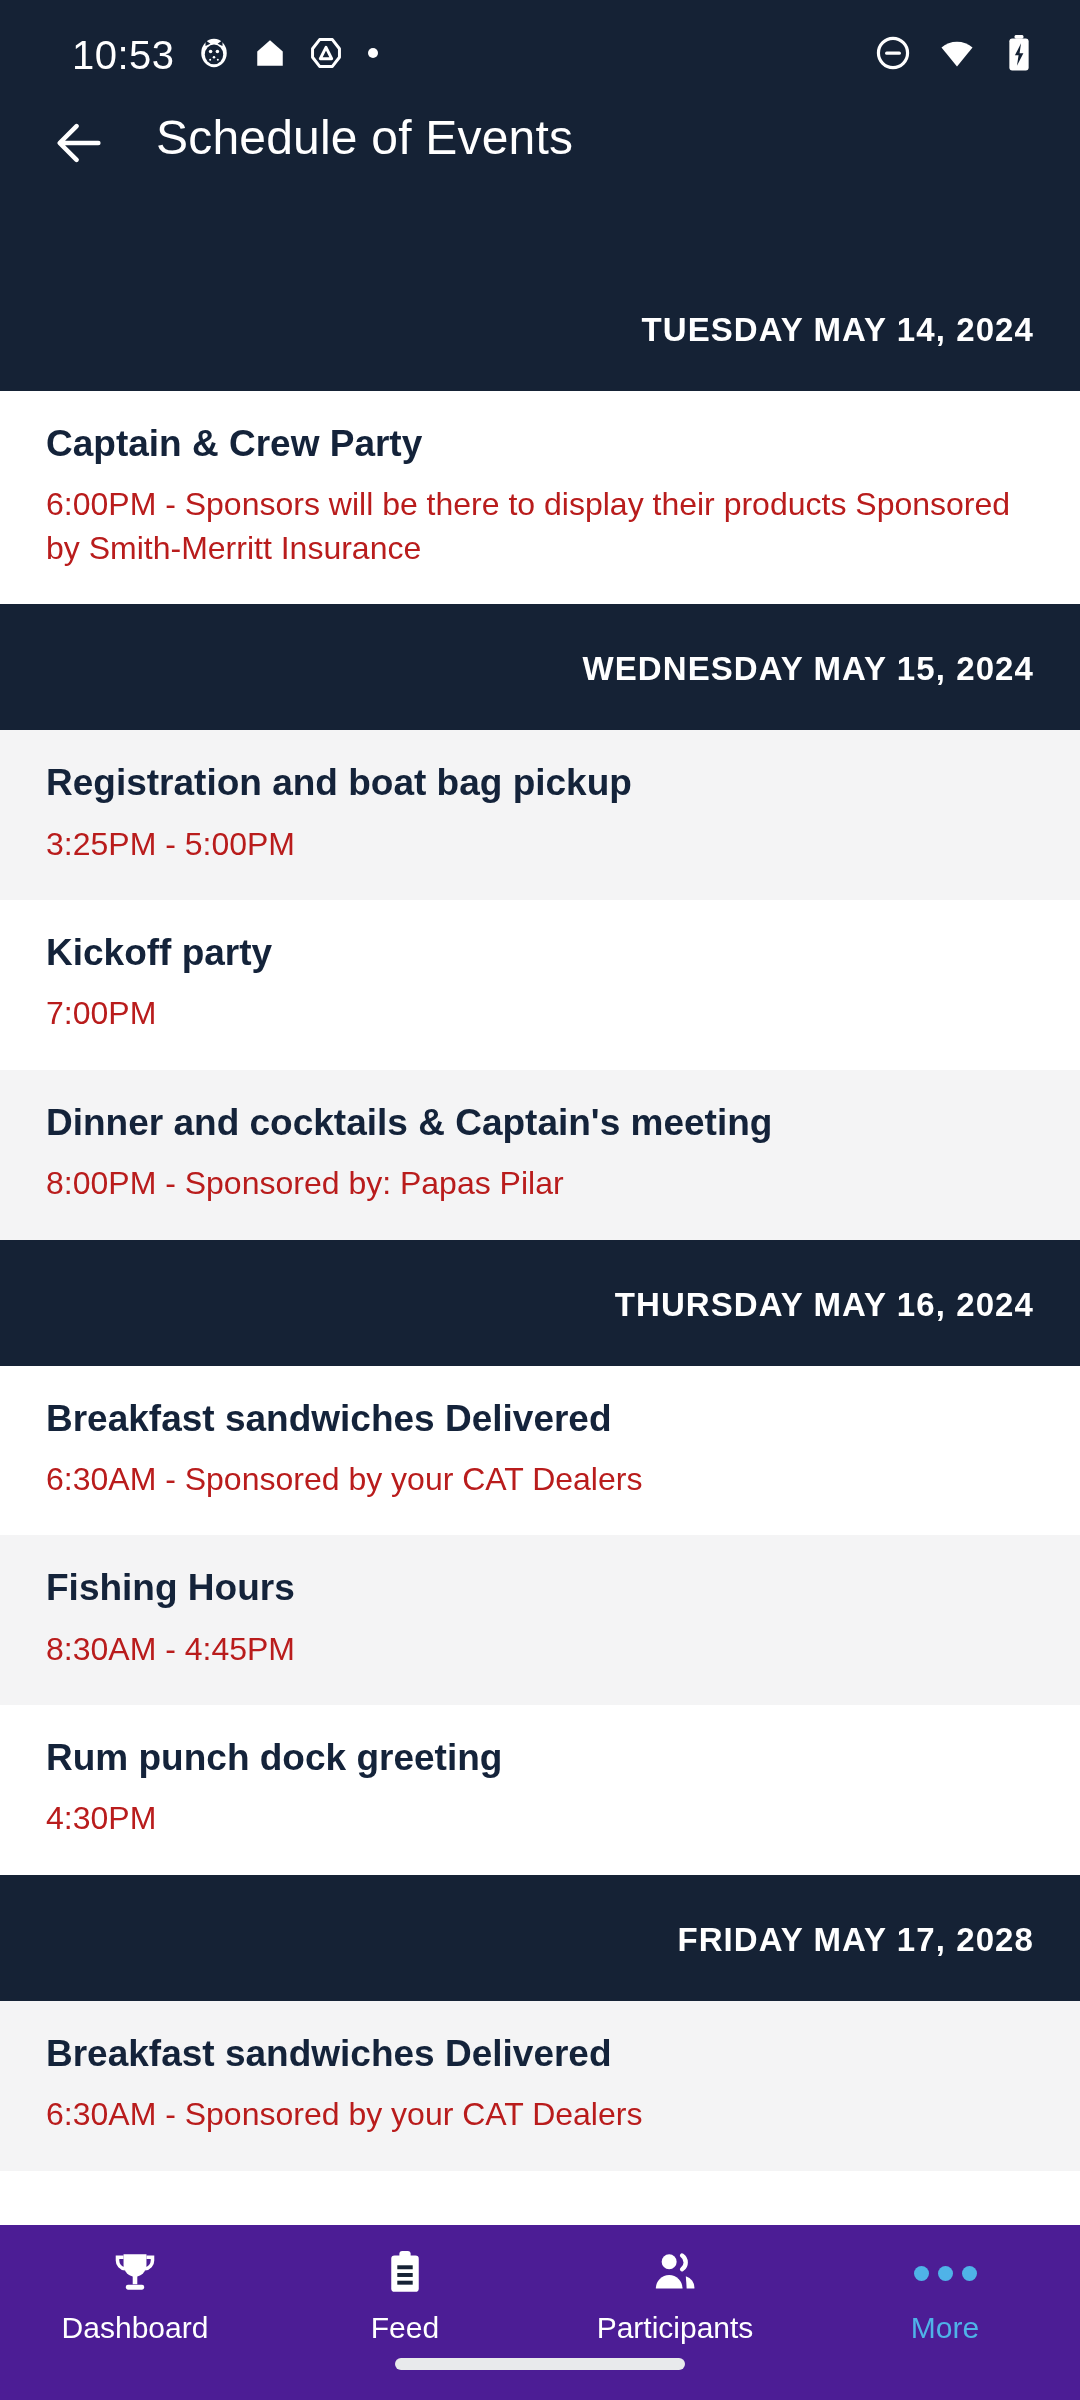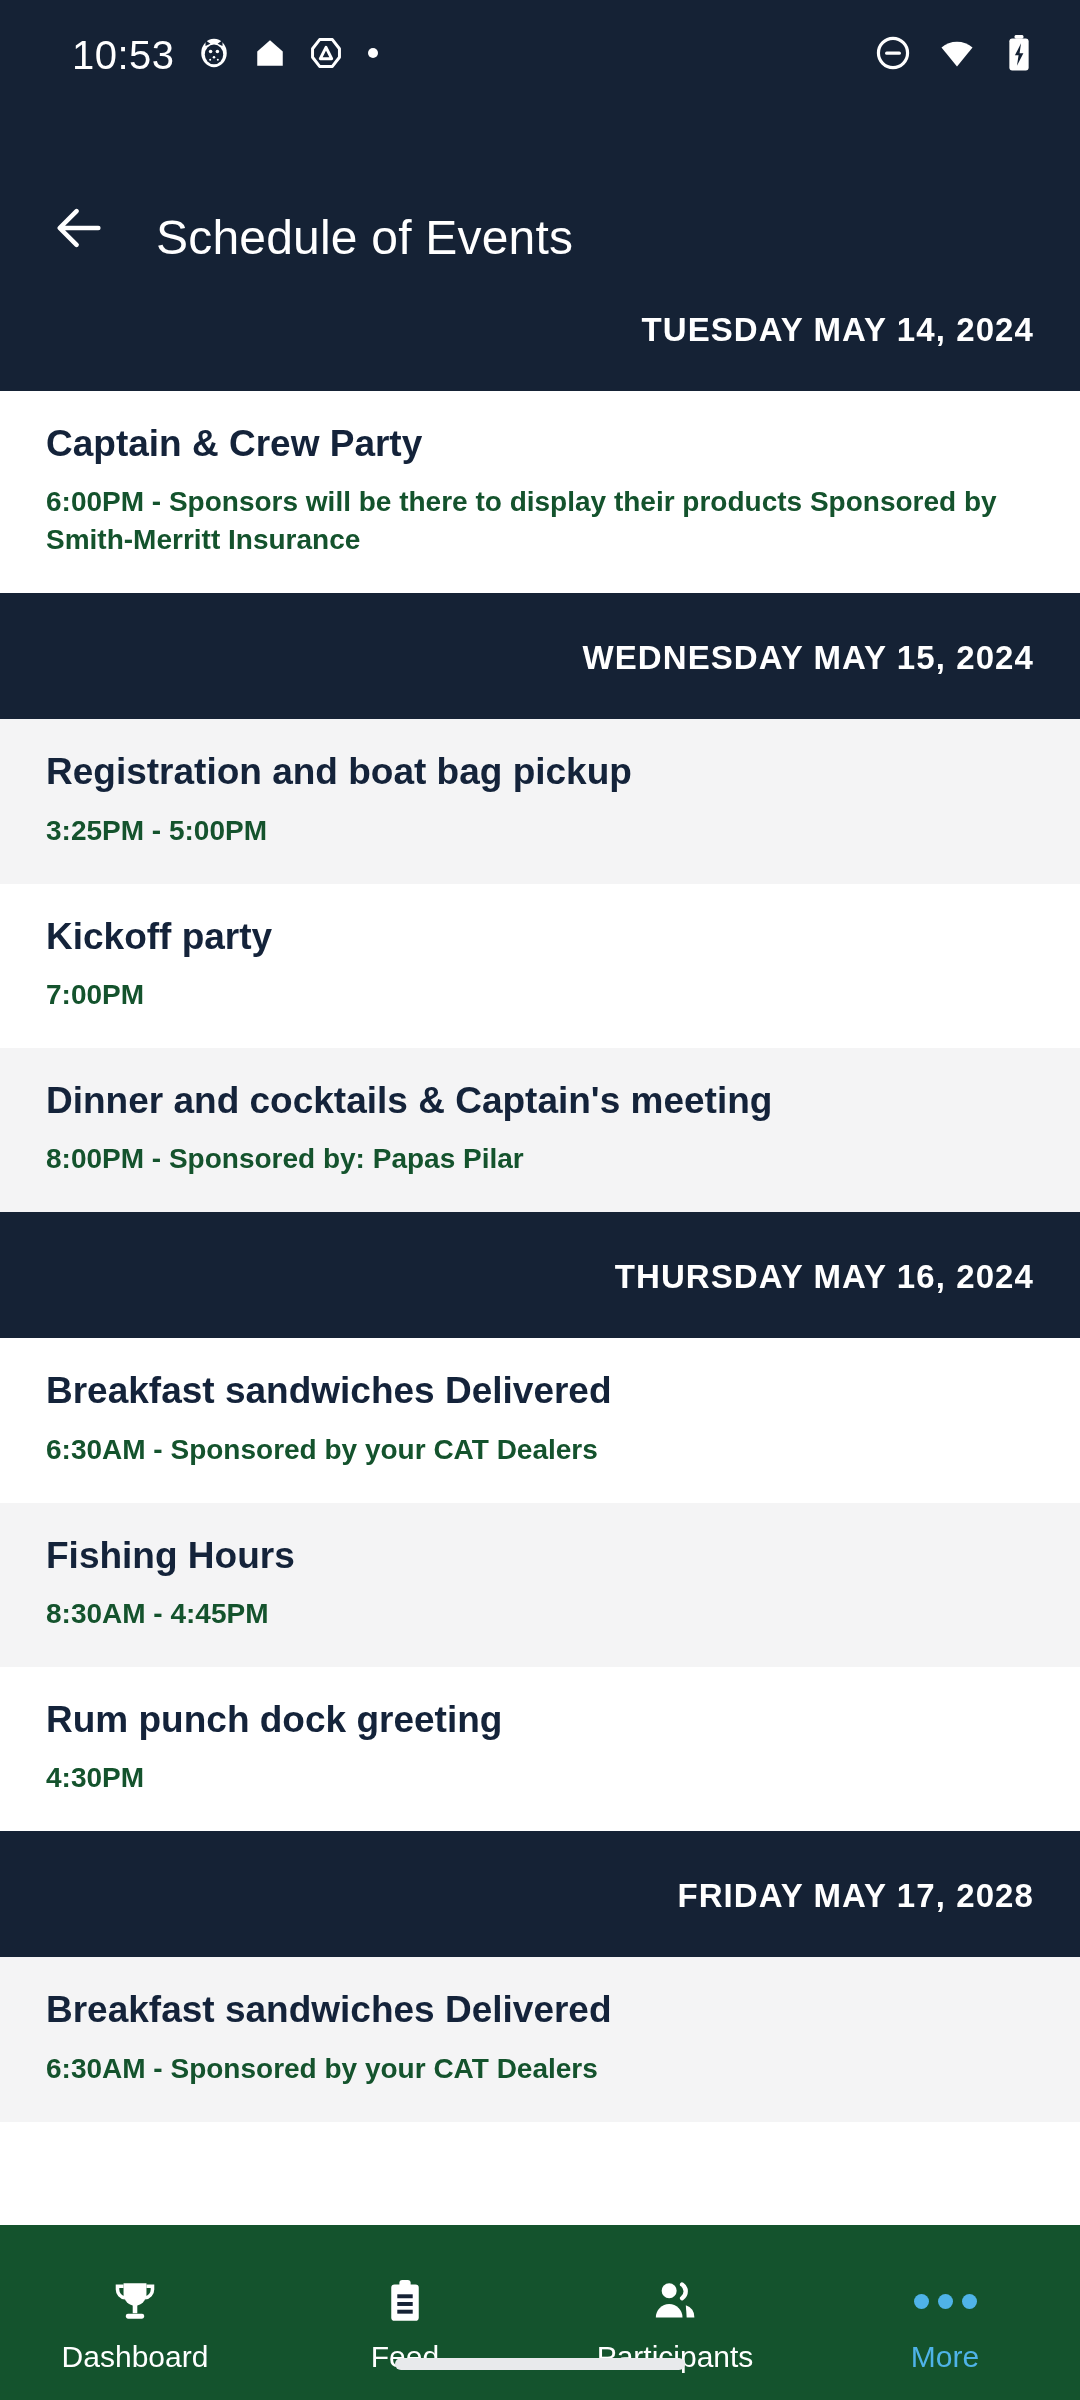--- a/index.html
+++ b/index.html
@@ -21,21 +21,21 @@
   }
   .status-left { display:flex; align-items:center; gap:22px; }
   .clock { font-size:40px; font-weight:400; letter-spacing:0.5px; color:#fff; line-height:1; }
   .status-right { margin-left:auto; display:flex; align-items:center; gap:26px; }
   .sico { display:block; }
 
   
   .appbar {
     height:155px; flex:0 0 155px;
     background:#152235;
-    display:flex; align-items:flex-end;
+    display:flex; align-items:flex-start;
     padding:0 40px 0 44px; gap:42px;
   }
   .back-btn { width:70px; height:70px; display:flex; align-items:center; justify-content:center; }
   .app-title { color:#ffffff; font-size:48px; font-weight:400; letter-spacing:0.2px; }
 
   
   .content { flex:1 1 auto; overflow:hidden; background:#ffffff; display:flex; flex-direction:column; }
 
   .date-band {
     background:#152235;
@@ -50,28 +50,28 @@
     padding:30px 46px 34px 46px;
     flex:0 0 auto;
   }
   .event.white { background:#ffffff; }
   .event.grey  { background:#f4f4f5; }
   .event-title {
     color:#14233a; font-size:37px; font-weight:700; line-height:1.25;
     margin-bottom:16px;
   }
   .event-sub {
-    color:#14532d; font-size:28px; font-weight:700; line-height:1.36;
+    color:#b91c1c; font-size:32px; font-weight:400; line-height:1.36;
   }
 
   
   .bottomnav {
     flex:0 0 175px; height:175px;
-    background:#14532d;
-    display:flex; align-items:center; padding-top:22px;
+    background:#4c1d95;
+    display:flex; align-items:flex-start; padding-top:22px;
   }
   .navitem {
     flex:1 1 0; display:flex; flex-direction:column;
     align-items:center; gap:14px;
   }
   .navlabel { font-size:30px; color:#ffffff; line-height:1; }
   .navitem.active .navlabel { color:#4fb3e8; font-weight:400; }
   .navicon { height:52px; display:flex; align-items:center; justify-content:center; }
   .dots { display:flex; gap:9px; align-items:center; height:52px; }
   .dots span { width:15px; height:15px; border-radius:50%; background:#4fb3e8; display:block; }

